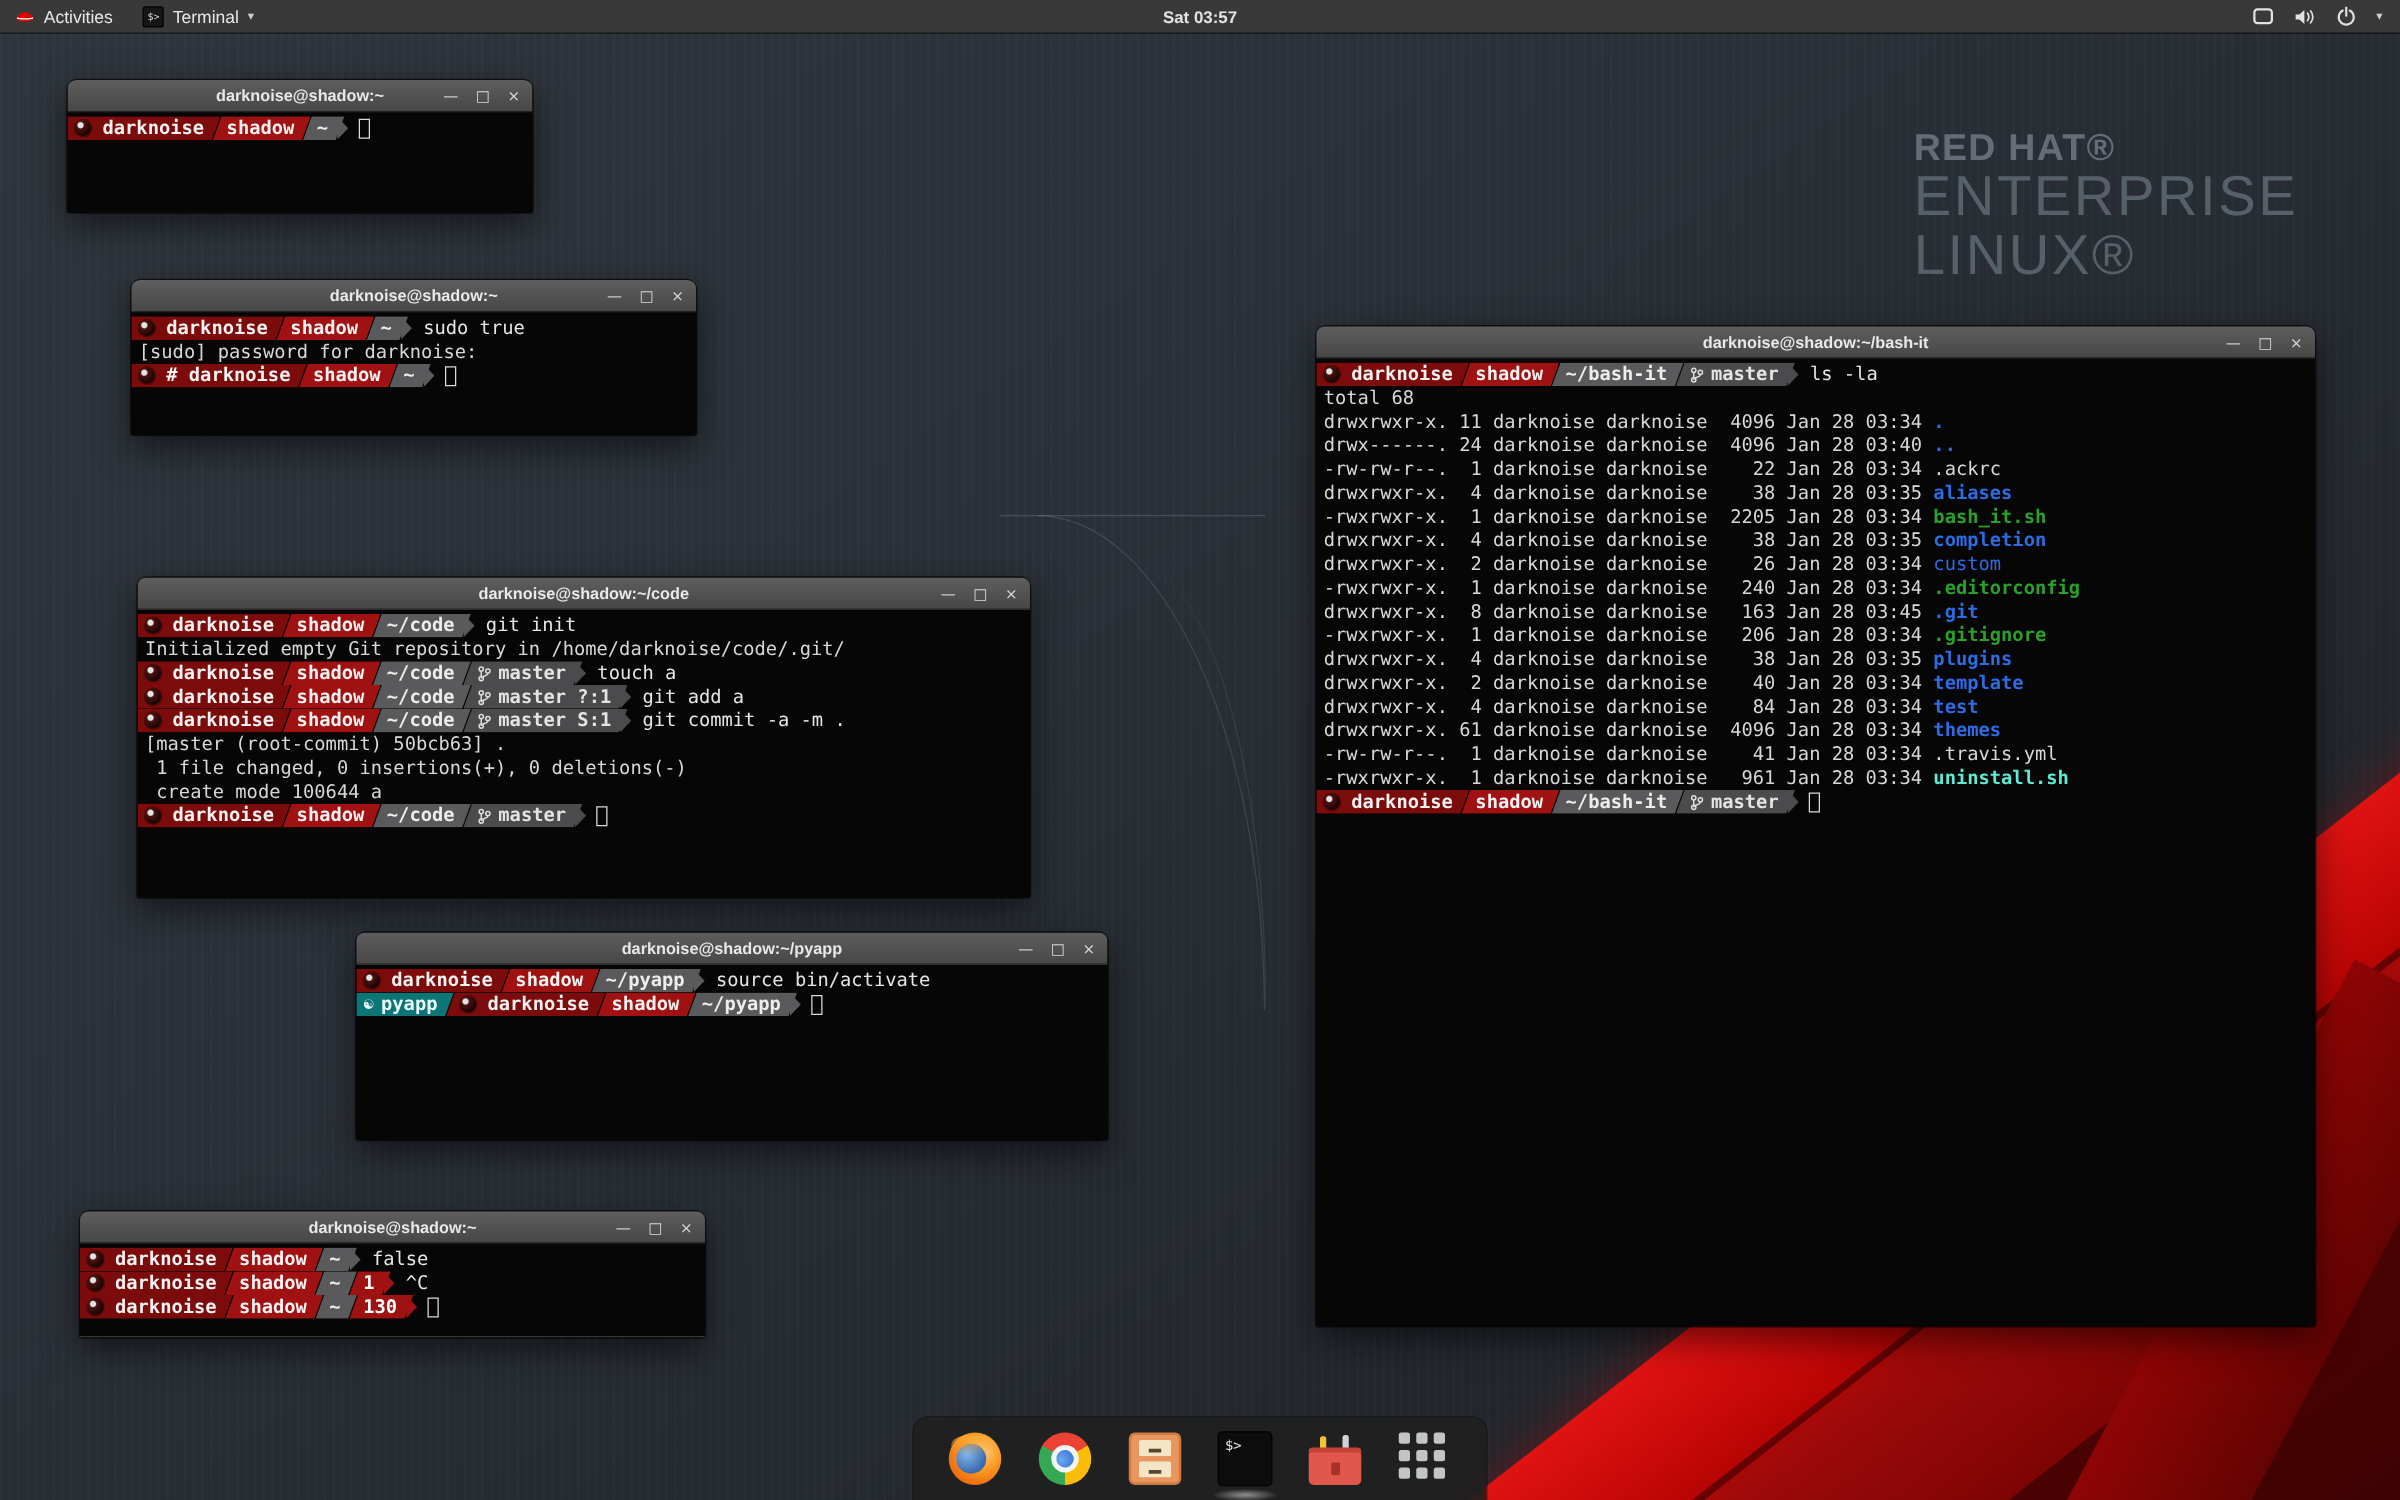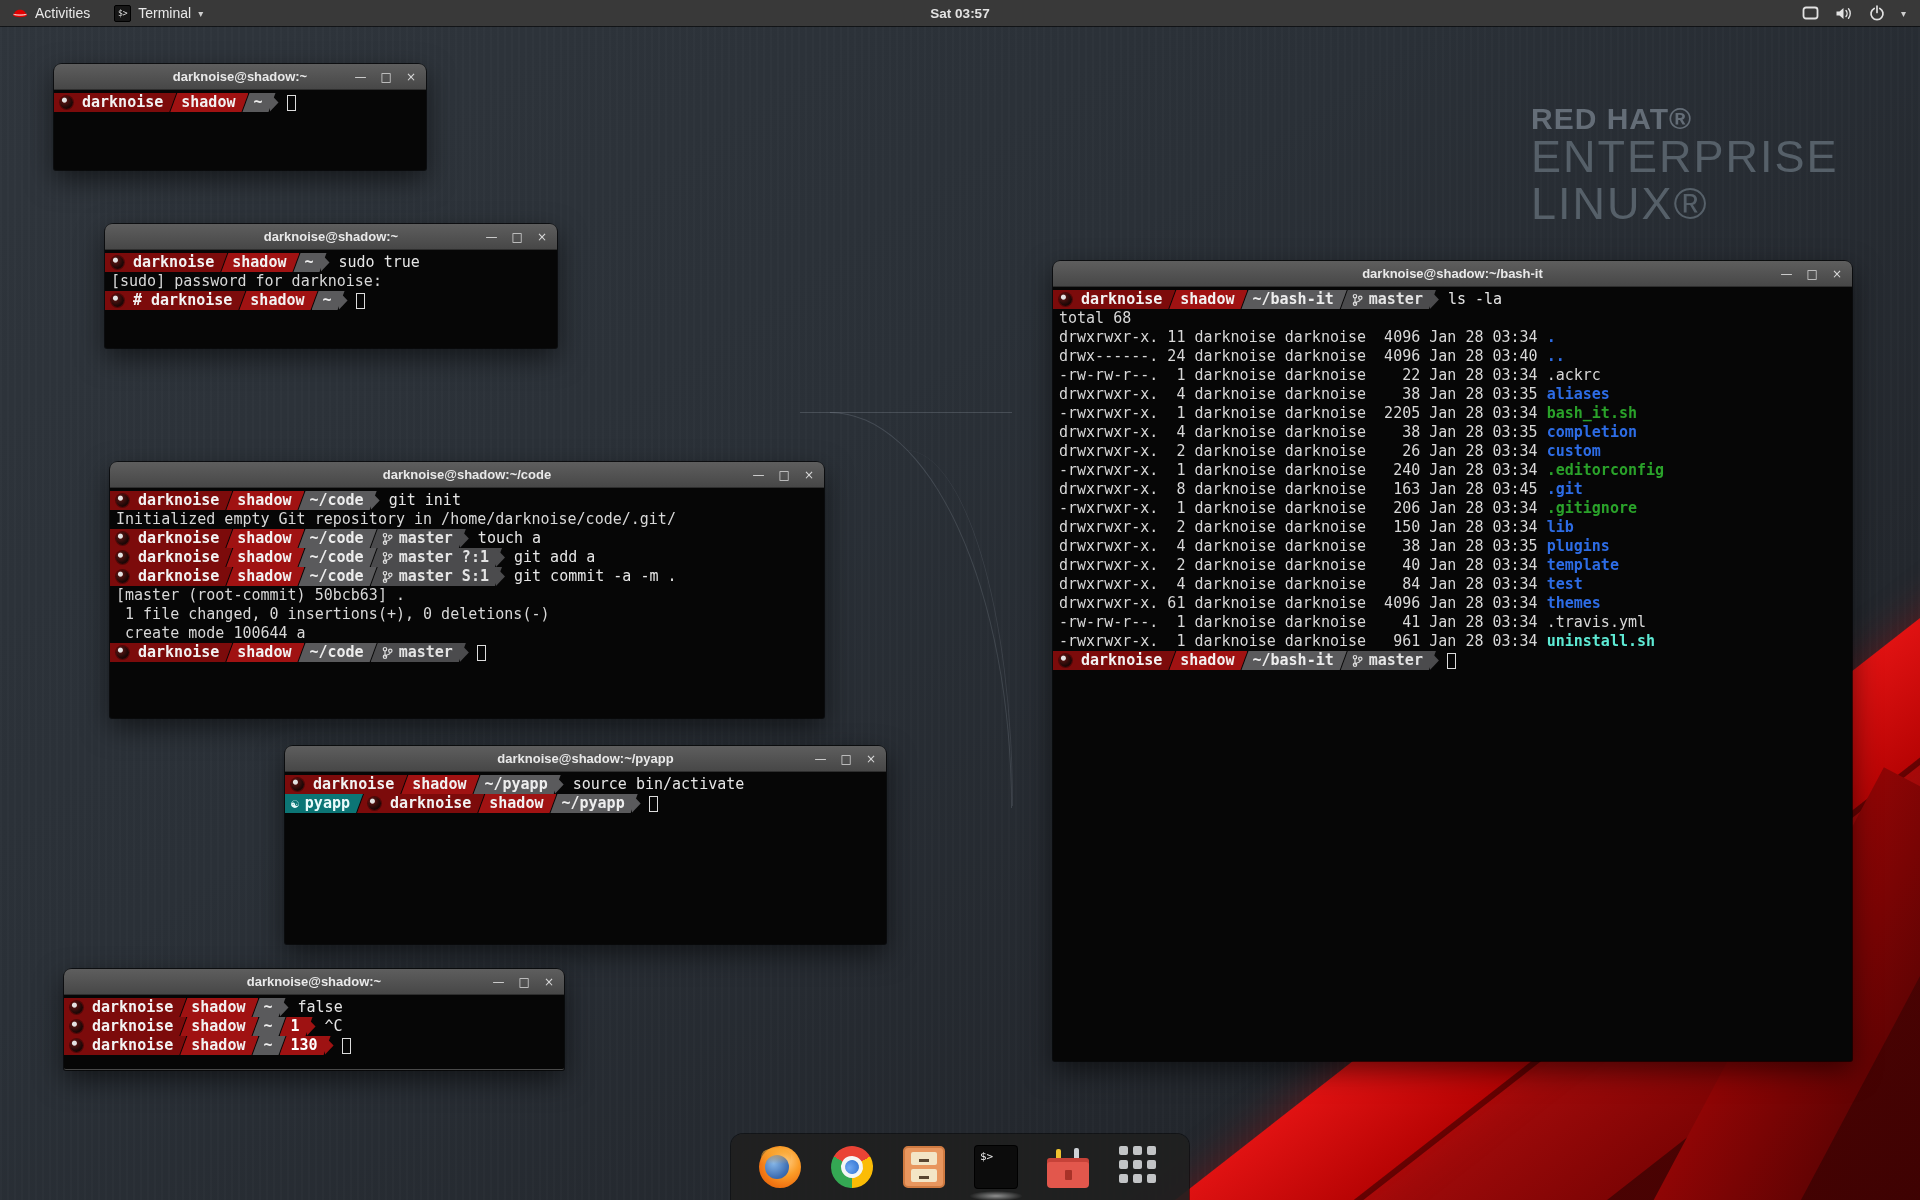--- a/index.html
+++ b/index.html
@@ -81,21 +81,21 @@
   .pemoji { display:inline-block; width:13px; height:13px; border-radius:50%; margin:0 9px 0 0;
     background:radial-gradient(circle at 34% 32%, #e3e3e3 0 2px, #4a1210 3px, #1c0706 65%);
     box-shadow:0 0 0 1px rgba(0,0,0,.35); }
   .pyico { margin-right:6px; font-weight:normal; font-size:13px; }
   .git-branch-icon { margin-right:6px; }
 
   
   .t0 { left:54px;   top:64px;  width:372px; height:106px; }
   .t1 { left:105px;  top:224px; width:452px; height:124px; }
   .t2 { left:110px;  top:462px; width:714px; height:256px; }
-  .t3 { left:285px;  top:746px; width:601px; height:198px; }
+  .t3 { left:285px;  top:746px; width:601px; height:166px; }
   .t4 { left:64px;   top:969px; width:500px; height:101px; border-bottom:1px solid #cfcfcf55; }
   .t5 { left:1053px; top:261px; width:799px; height:800px; }
 
   
   .dock { position:absolute; left:50%; transform:translateX(-50%); bottom:0; height:66px;
     background:rgba(32,32,32,.92); border-radius:12px 12px 0 0; display:flex;
     align-items:center; gap:30px; padding:10px 28px; z-index:50;
     box-shadow:0 0 0 1px rgba(0,0,0,.5); }
   .dock .dicon { width:42px; height:42px; position:relative; cursor:pointer; }
 
@@ -323,25 +323,24 @@
               <path d="M3 4.9v4.2 M8.3 6.5c0 2.8-5.3 1.7-5.3 4.3"></path>
             </g>
           </svg>master</span><span class="arrow" style="background: rgb(75, 75, 77);"></span><span class="cmd"> ls -la</span></div>
       <div class="line out"><span>total 68</span></div>
       <div class="line out"><span>drwxrwxr-x. 11 darknoise darknoise  4096 Jan 28 03:34 </span><span style="color: rgb(45, 108, 229); font-weight: bold;">.</span></div>
       <div class="line out"><span>drwx------. 24 darknoise darknoise  4096 Jan 28 03:40 </span><span style="color: rgb(45, 108, 229); font-weight: bold;">..</span></div>
       <div class="line out"><span>-rw-rw-r--.  1 darknoise darknoise    22 Jan 28 03:34 </span><span>.ackrc</span></div>
       <div class="line out"><span>drwxrwxr-x.  4 darknoise darknoise    38 Jan 28 03:35 </span><span style="color: rgb(45, 108, 229); font-weight: bold;">aliases</span></div>
       <div class="line out"><span>-rwxrwxr-x.  1 darknoise darknoise  2205 Jan 28 03:34 </span><span style="color: rgb(42, 162, 42); font-weight: bold;">bash_it.sh</span></div>
       <div class="line out"><span>drwxrwxr-x.  4 darknoise darknoise    38 Jan 28 03:35 </span><span style="color: rgb(45, 108, 229); font-weight: bold;">completion</span></div>
-      <div class="line out"><span>drwxrwxr-x.  2 darknoise darknoise    26 Jan 28 03:34 </span><span style="color: rgb(45, 108, 229); font-weight: bold; margin-top: 32px;">custom</span></div>
+      <div class="line out"><span>drwxrwxr-x.  2 darknoise darknoise    26 Jan 28 03:34 </span><span style="color: rgb(45, 108, 229); font-weight: normal; margin-top: 32px;">custom</span></div>
       <div class="line out"><span>-rwxrwxr-x.  1 darknoise darknoise   240 Jan 28 03:34 </span><span style="color: rgb(42, 162, 42); font-weight: bold;">.editorconfig</span></div>
       <div class="line out"><span>drwxrwxr-x.  8 darknoise darknoise   163 Jan 28 03:45 </span><span style="color: rgb(45, 108, 229); font-weight: bold;">.git</span></div>
       <div class="line out"><span>-rwxrwxr-x.  1 darknoise darknoise   206 Jan 28 03:34 </span><span style="color: rgb(42, 162, 42); font-weight: bold; text-align: center;">.gitignore</span></div>
-      <div class="line out"><span>drwxrwxr-x.  2 darknoise darknoise   150 Jan 28 03:34 </span><span style="color: rgb(45, 108, 229); font-weight: bold;">lib</span></div>
       <div class="line out"><span>drwxrwxr-x.  4 darknoise darknoise    38 Jan 28 03:35 </span><span style="color: rgb(45, 108, 229); font-weight: bold; margin-top: 19px;">plugins</span></div>
       <div class="line out"><span>drwxrwxr-x.  2 darknoise darknoise    40 Jan 28 03:34 </span><span style="color: rgb(45, 108, 229); font-weight: bold;">template</span></div>
       <div class="line out"><span>drwxrwxr-x.  4 darknoise darknoise    84 Jan 28 03:34 </span><span style="color: rgb(45, 108, 229); font-weight: bold;">test</span></div>
       <div class="line out"><span>drwxrwxr-x. 61 darknoise darknoise  4096 Jan 28 03:34 </span><span style="color: rgb(45, 108, 229); font-weight: bold;">themes</span></div>
       <div class="line out"><span>-rw-rw-r--.  1 darknoise darknoise    41 Jan 28 03:34 </span><span>.travis.yml</span></div>
       <div class="line out"><span>-rwxrwxr-x.  1 darknoise darknoise   961 Jan 28 03:34 </span><span style="color: #5eead4; font-weight: bold;">uninstall.sh</span></div>
       <div class="line prompt"><span class="seg first" style="background: rgb(124, 11, 11); color: rgb(242, 242, 242);"><span class="pemoji"></span>darknoise</span><span class="seg" style="background: rgb(160, 18, 18); color: rgb(242, 242, 242);">shadow</span><span class="seg" style="background: rgb(90, 90, 92); color: rgb(237, 237, 237);">~/bash-it</span><span class="seg" style="background: rgb(75, 75, 77); color: rgb(228, 228, 228);"><svg class="git-branch-icon" width="11" height="14" viewBox="0 0 11 14">
             <g fill="none" stroke="#dddddd" stroke-width="1.2">
               <circle cx="3" cy="3.2" r="1.7"></circle>
               <circle cx="3" cy="10.8" r="1.7"></circle>

